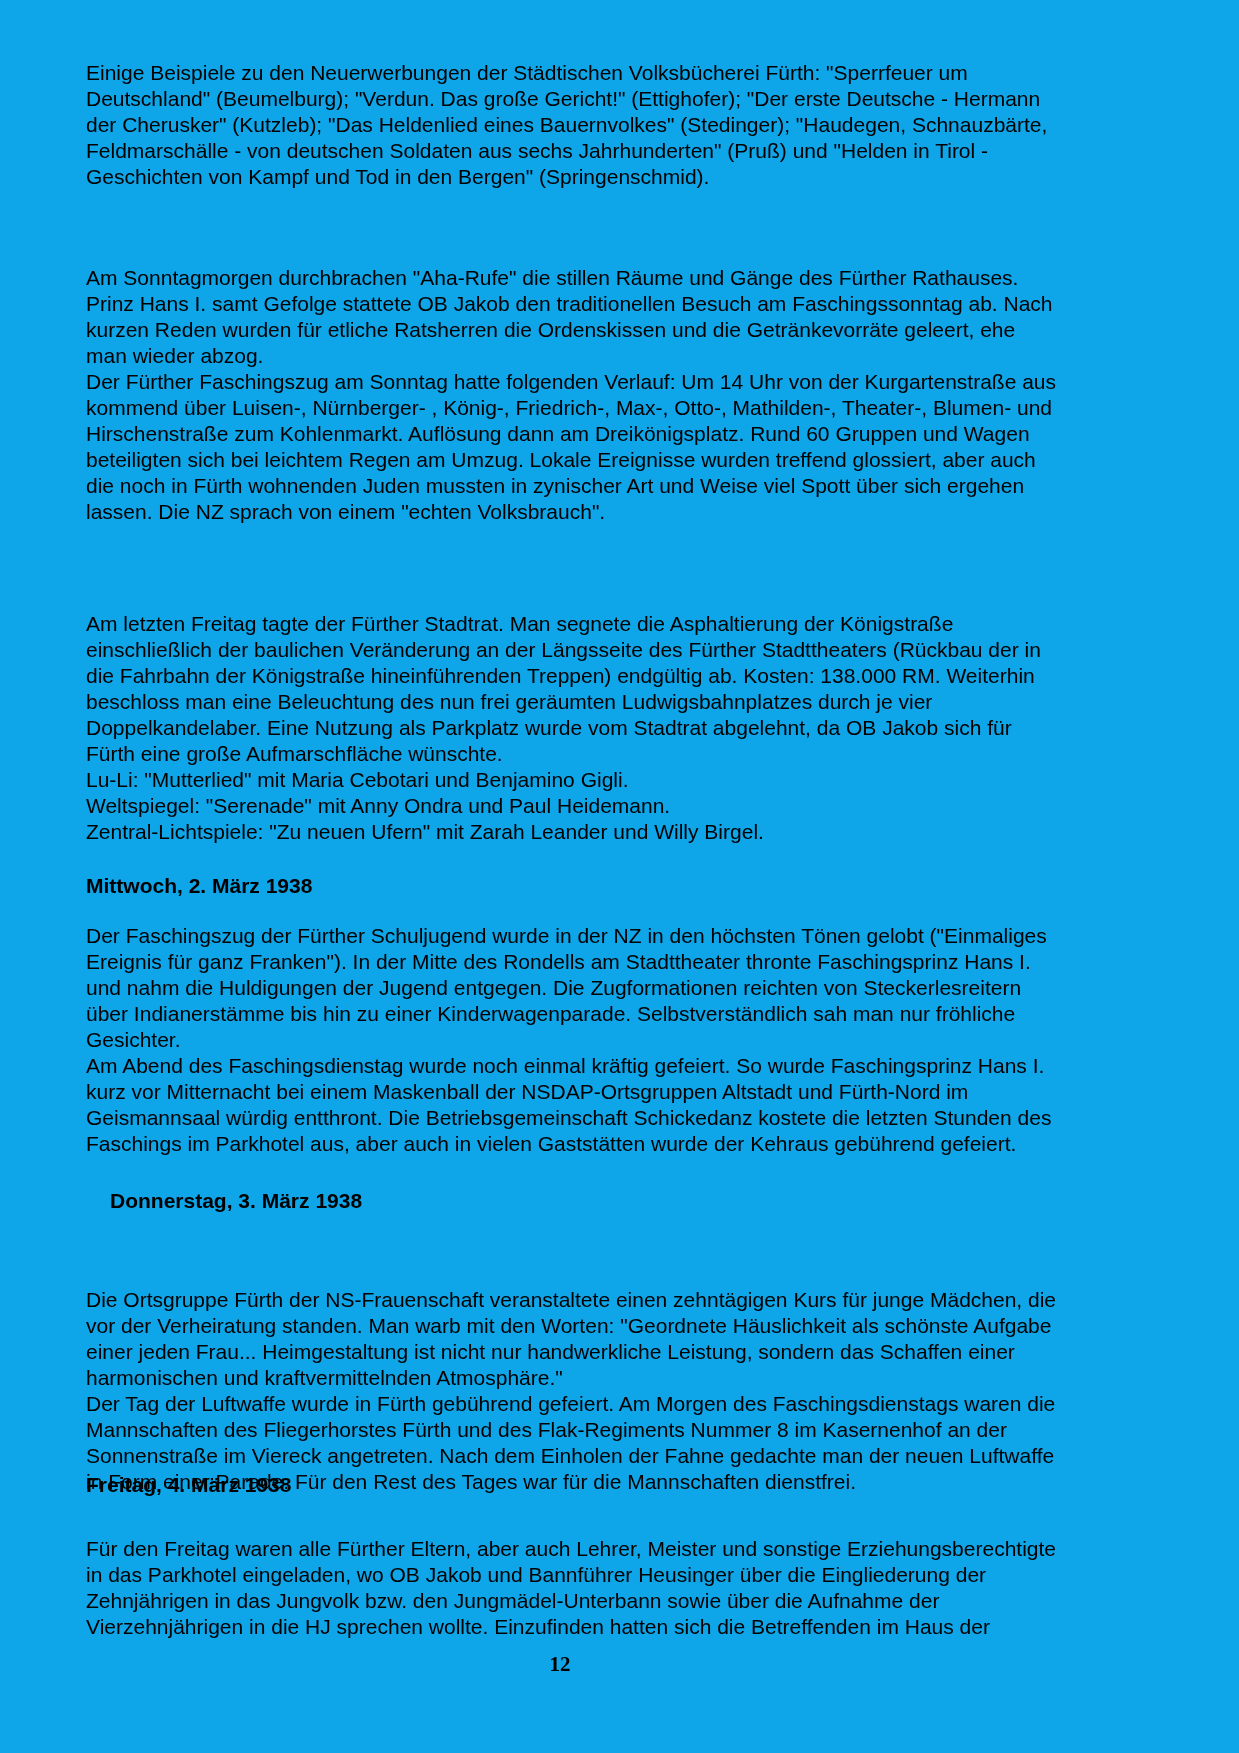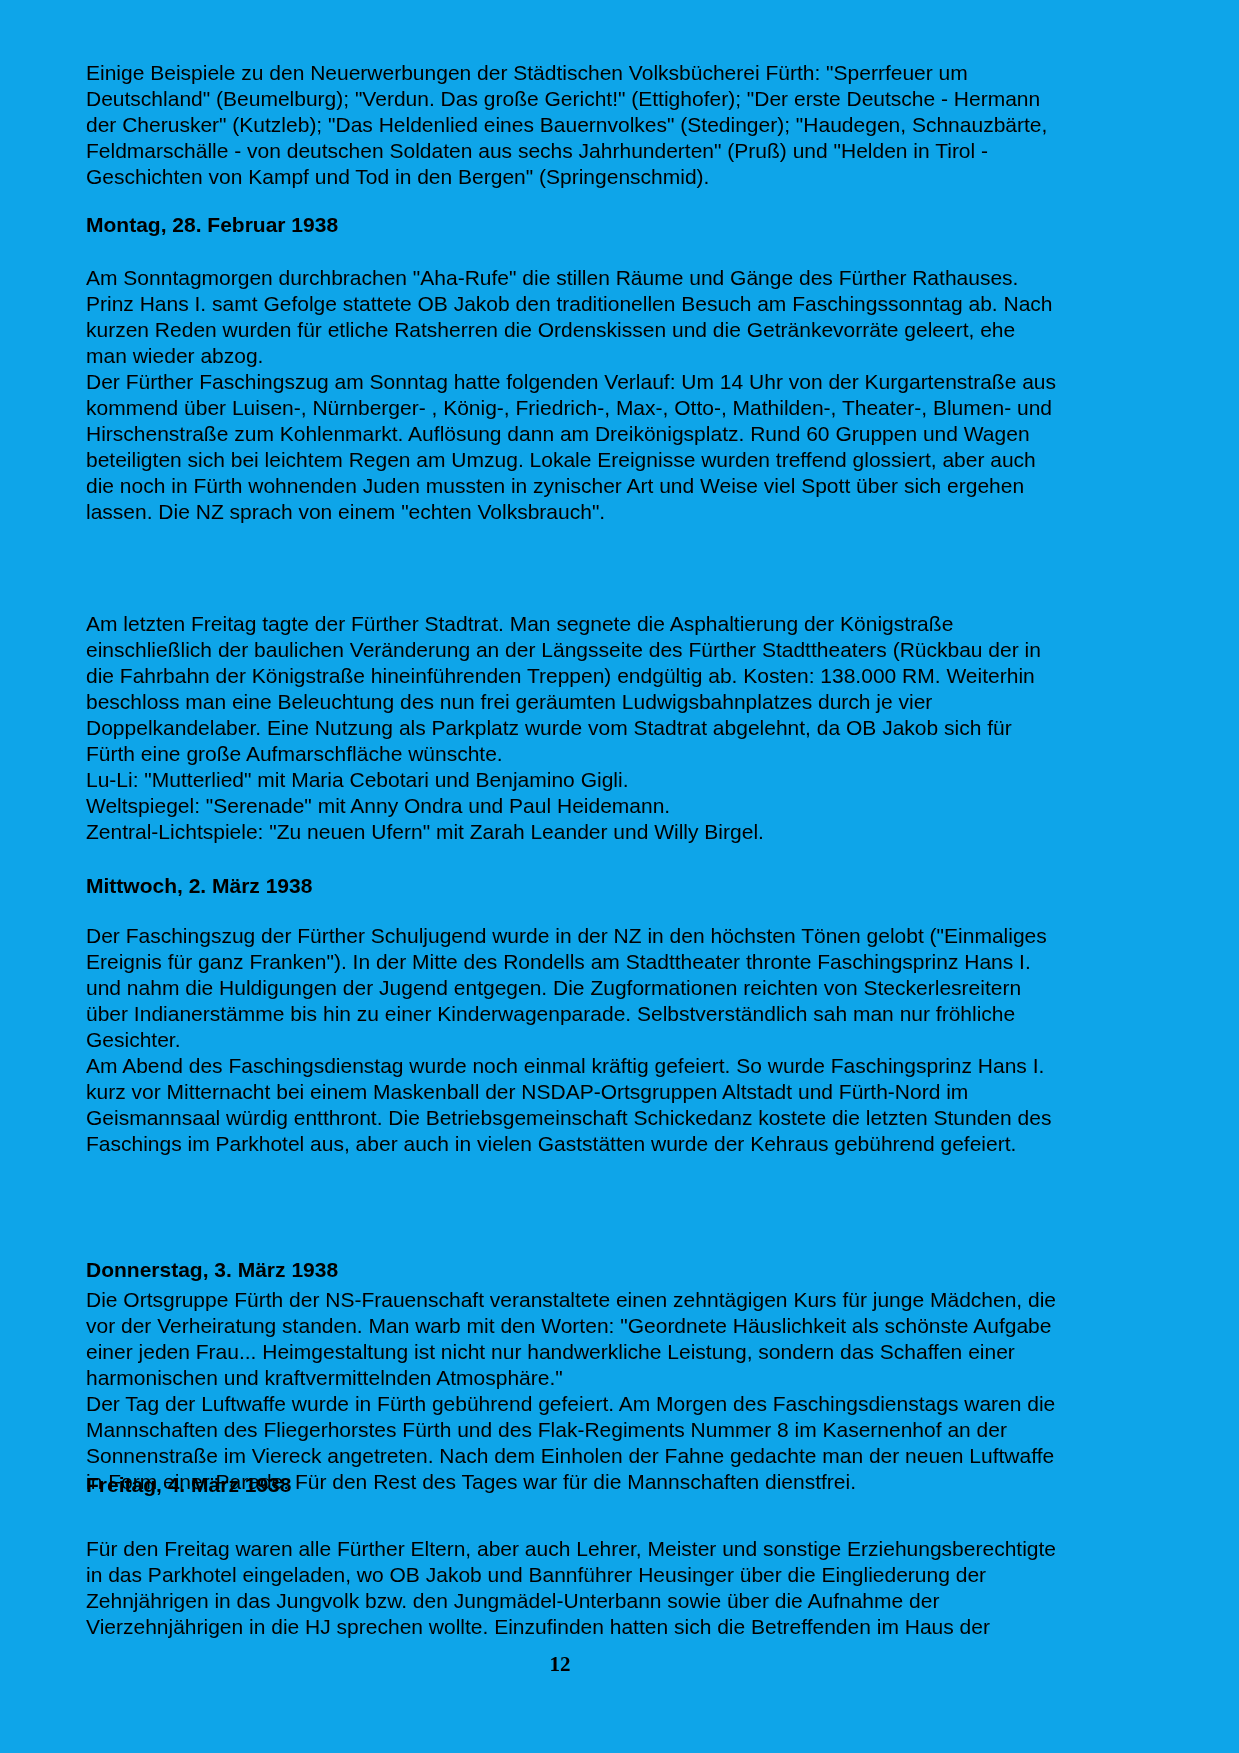--- a/index.html
+++ b/index.html
@@ -22,21 +22,21 @@
   }
   .body-text { font-weight: 400; }
   .heading   { font-weight: 700; }
   .p1 { top: 60px; }
   .h1 { top: 212px; }
   .p2 { top: 265px; }
   .h2 { top: 556px; }
   .p3 { top: 611px; }
   .h3 { top: 873px; }
   .p4 { top: 923px; }
-  .h4 { top: 1257px; }
+  .h4 { top: 1188px; margin-left: 24px; }
   .p5 { top: 1287px; }
   .h5 { top: 1472px; }
   .p6 { top: 1536px; }
   .page-number {
     position: absolute;
     top: 1652px;
     left: 560px;
     transform: translateX(-50%);
     font-family: "Liberation Serif", serif;
     font-size: 21px;
@@ -49,21 +49,20 @@
 <body>
 
 <div class="page">
 
   <div class="block body-text p1">Einige Beispiele zu den Neuerwerbungen der Städtischen Volksbücherei Fürth: "Sperrfeuer um
 Deutschland" (Beumelburg); "Verdun. Das große Gericht!" (Ettighofer); "Der erste Deutsche - Hermann
 der Cherusker" (Kutzleb); "Das Heldenlied eines Bauernvolkes" (Stedinger); "Haudegen, Schnauzbärte,
 Feldmarschälle - von deutschen Soldaten aus sechs Jahrhunderten" (Pruß) und "Helden in Tirol -
 Geschichten von Kampf und Tod in den Bergen" (Springenschmid).</div>
 
-  <div class="block heading h1">Montag, 28. Februar 1938</div>
   <div class="block body-text p2">Am Sonntagmorgen durchbrachen "Aha-Rufe" die stillen Räume und Gänge des Fürther Rathauses.
 Prinz Hans I. samt Gefolge stattete OB Jakob den traditionellen Besuch am Faschingssonntag ab. Nach
 kurzen Reden wurden für etliche Ratsherren die Ordenskissen und die Getränkevorräte geleert, ehe
 man wieder abzog.
 Der Fürther Faschingszug am Sonntag hatte folgenden Verlauf: Um 14 Uhr von der Kurgartenstraße aus
 kommend über Luisen-, Nürnberger- , König-, Friedrich-, Max-, Otto-, Mathilden-, Theater-, Blumen- und
 Hirschenstraße zum Kohlenmarkt. Auflösung dann am Dreikönigsplatz. Rund 60 Gruppen und Wagen
 beteiligten sich bei leichtem Regen am Umzug. Lokale Ereignisse wurden treffend glossiert, aber auch
 die noch in Fürth wohnenden Juden mussten in zynischer Art und Weise viel Spott über sich ergehen
 lassen. Die NZ sprach von einem "echten Volksbrauch".</div>

